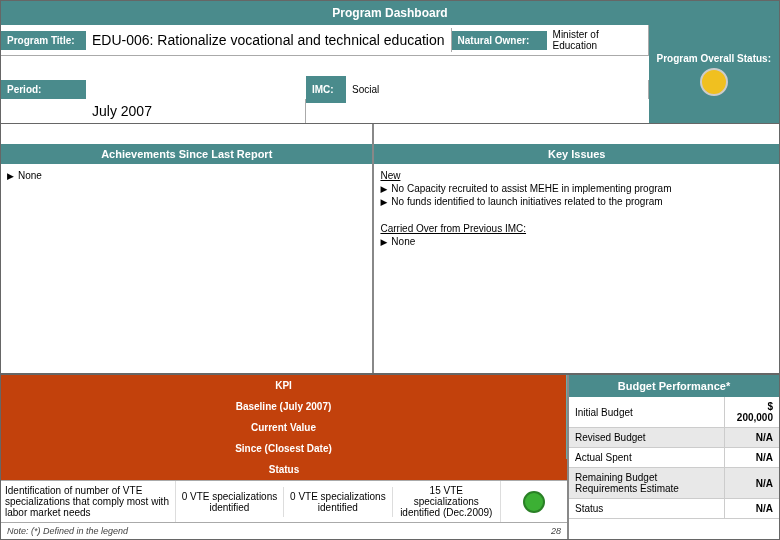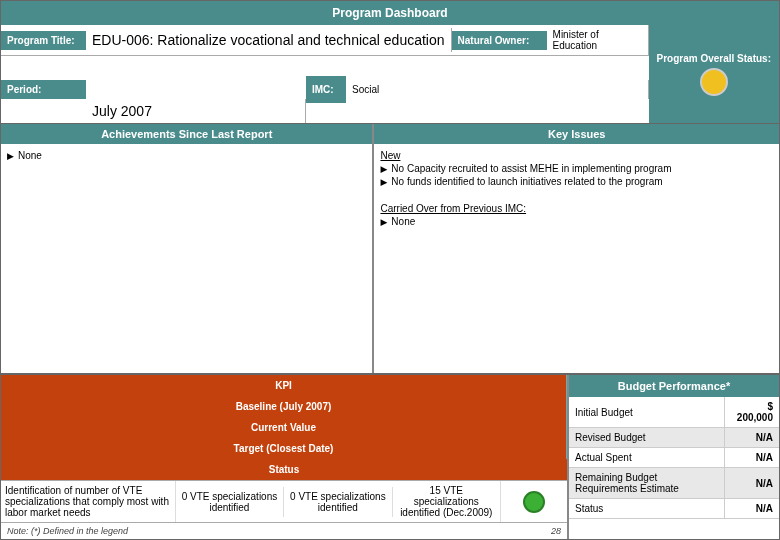--- a/index.html
+++ b/index.html
@@ -145,20 +145,21 @@
       flex-direction: column;
     }
 
     .panel-header {
       background: #4a8b8c;
       color: white;
       text-align: center;
       padding: 4px;
       font-size: 11px;
       font-weight: bold;
+      margin-top: 20px;
     }
 
     .panel-content {
       padding: 6px;
       font-size: 10px;
       flex: 1;
       overflow: hidden;
     }
 
     .key-issues-panel {
@@ -378,21 +379,21 @@
     </div>
   </div>
 
   <div class="bottom-section">
 
     <div class="kpi-section">
       <div class="kpi-header-row">
         <div class="col-kpi">KPI</div>
         <div class="col-baseline">Baseline (July 2007)</div>
         <div class="col-current">Current Value</div>
-        <div class="col-target">Target (Closest Date)</div>
+        <div class="col-target">Since (Closest Date)</div>
         <div class="col-status">Status</div>
       </div>
       <div class="kpi-data-row">
         <div class="col-kpi">Identification of number of VTE specializations that comply most with labor market needs</div>
         <div class="col-baseline">0 VTE specializations identified</div>
         <div class="col-current">0 VTE specializations identified</div>
         <div class="col-target">15 VTE specializations identified (Dec.2009)</div>
         <div class="col-status" style="display:flex; align-items:center; justify-content:center;">
           <div class="green-circle"></div>
         </div>

